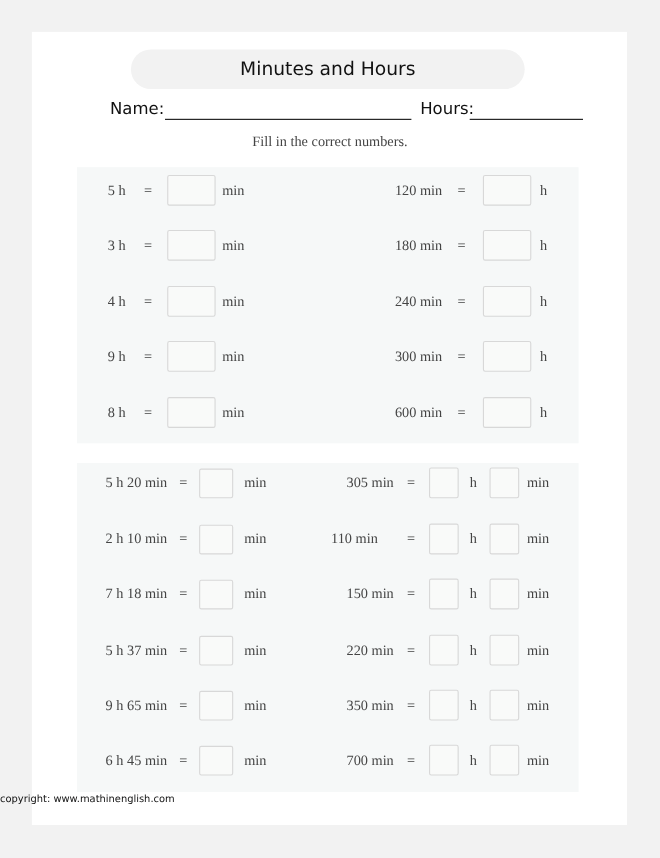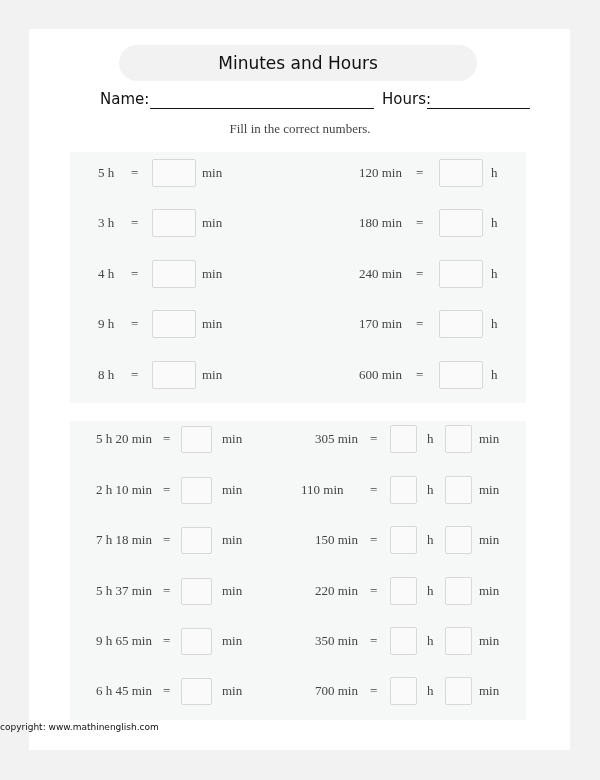--- a/index.html
+++ b/index.html
@@ -63,21 +63,21 @@
         <span style="left:359px">240 min</span>
         <span style="left:416px">=</span>
         <div class="box" style="left:439px;top:0;width:42px;height:26px"></div>
         <span style="left:491px">h</span>
       </div>
     <div class="row" style="top:310px;left:0;width:600px">
         <span style="left:98px">9 h</span>
         <span style="left:131px">=</span>
         <div class="box" style="left:152px;top:0;width:42px;height:26px"></div>
         <span style="left:202px">min</span>
-        <span style="left:359px">170 min</span>
+        <span style="left:359px">300 min</span>
         <span style="left:416px">=</span>
         <div class="box" style="left:439px;top:0;width:42px;height:26px"></div>
         <span style="left:491px">h</span>
       </div>
     <div class="row" style="top:361px;left:0;width:600px">
         <span style="left:98px">8 h</span>
         <span style="left:131px">=</span>
         <div class="box" style="left:152px;top:0;width:42px;height:26px"></div>
         <span style="left:202px">min</span>
         <span style="left:359px">600 min</span>

